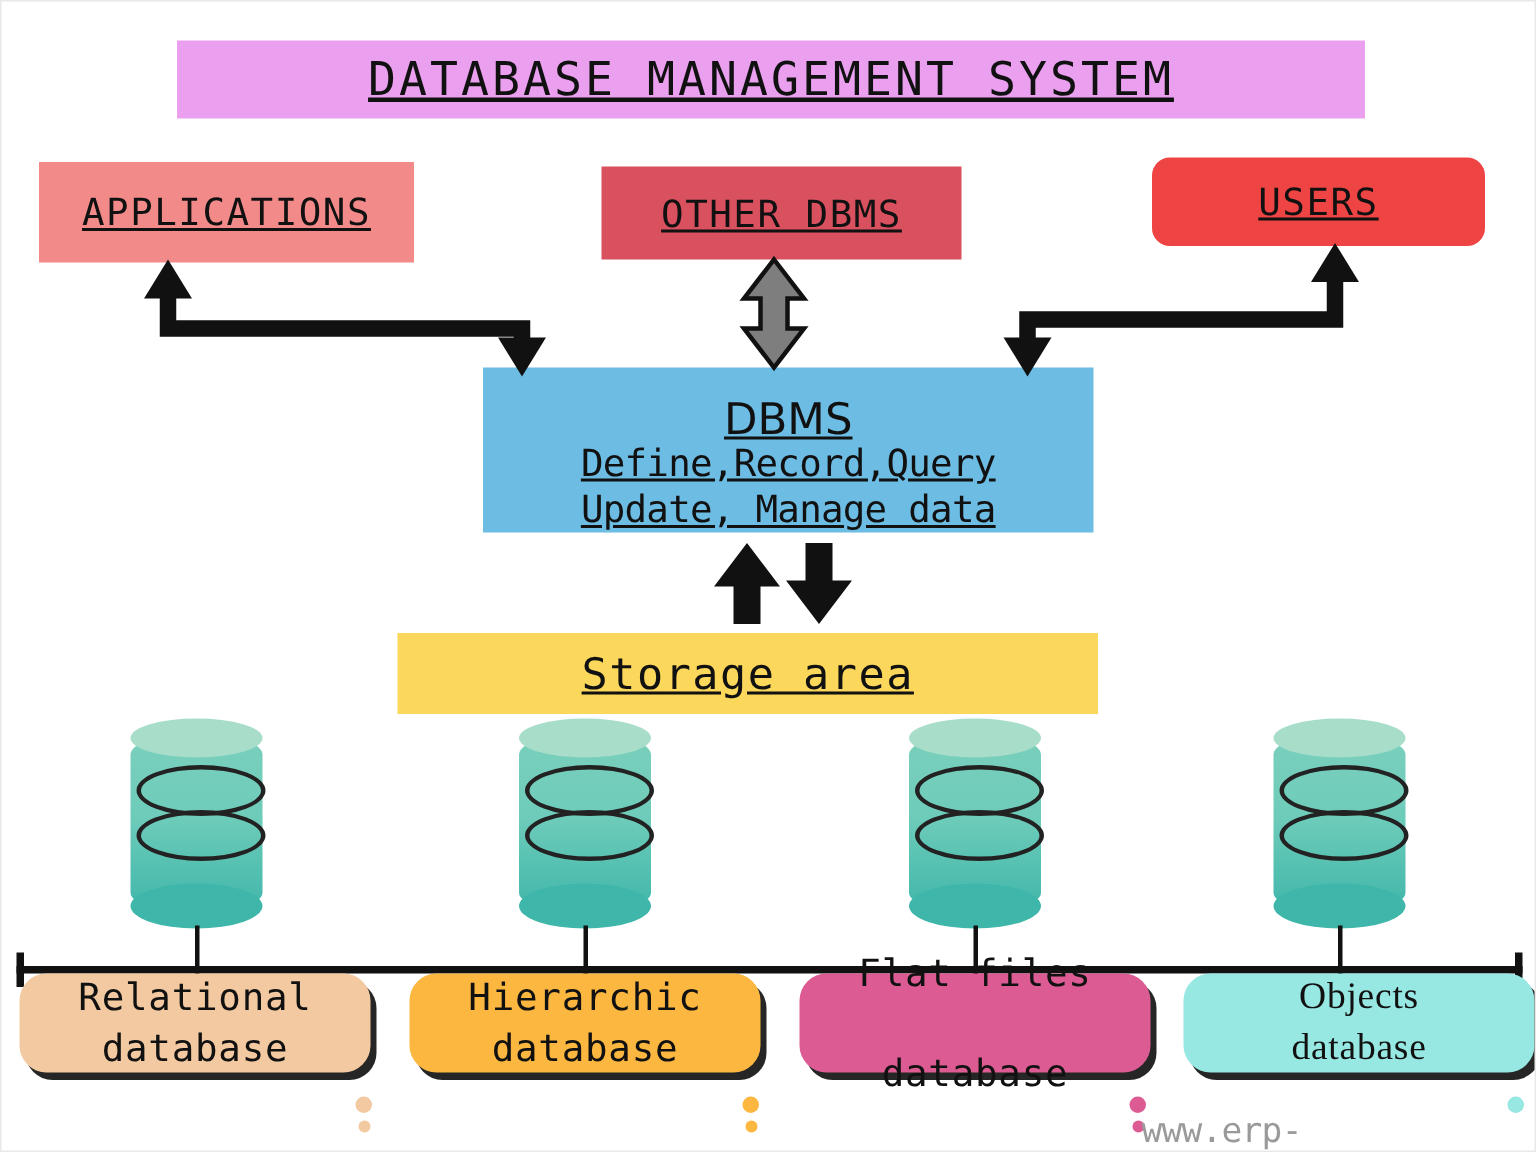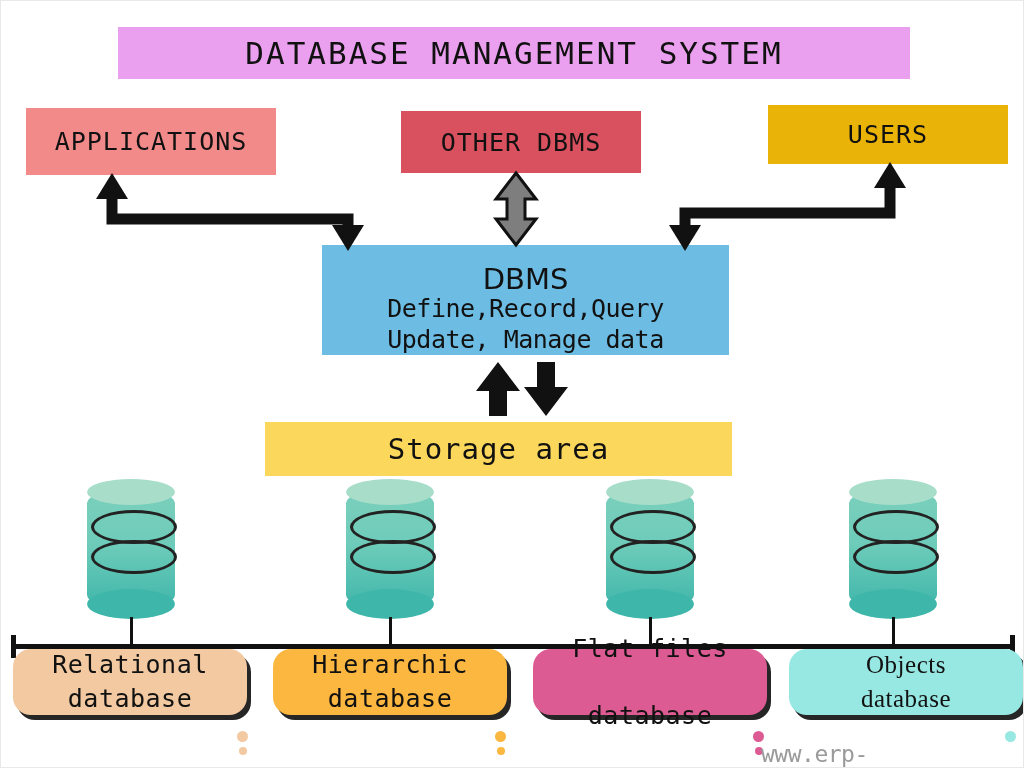--- a/index.html
+++ b/index.html
@@ -22,20 +22,21 @@
 
   
   .box {
     position: absolute;
     display: flex;
     align-items: center;
     justify-content: center;
     text-align: center;
     color: #111111;
     box-sizing: border-box;
+    text-decoration: underline;
   }
 
   #title-box {
     left: 117px;
     top: 26px;
     width: 792px;
     height: 52px;
     background: #EBA0EF;
     font-size: 31px;
     letter-spacing: 2px;
@@ -58,25 +59,26 @@
     width: 240px;
     height: 62px;
     background: #D9505F;
     font-size: 25px;
     letter-spacing: 1px;
   }
 
   #users-box {
     left: 767px;
     top: 104px;
-    width: 240px;
+    width: 222px;
     height: 59px;
-    background: #eab308;
+    background: #ef4444;
     font-size: 25px;
     letter-spacing: 1px;
+    border-radius: 12px;
   }
 
   #dbms-box {
     left: 321px;
     top: 244px;
     width: 407px;
     height: 110px;
     background: #6DBCE3;
     flex-direction: column;
     justify-content: center;

